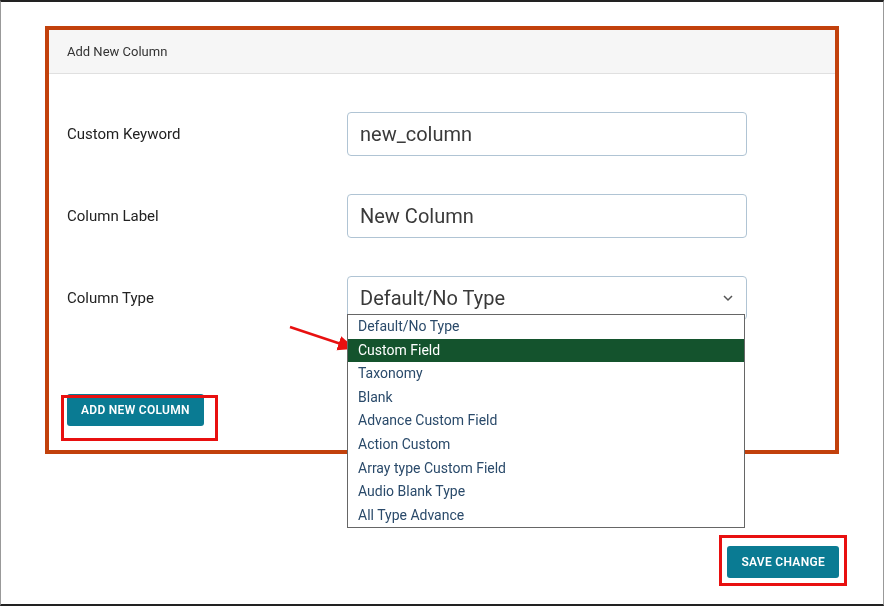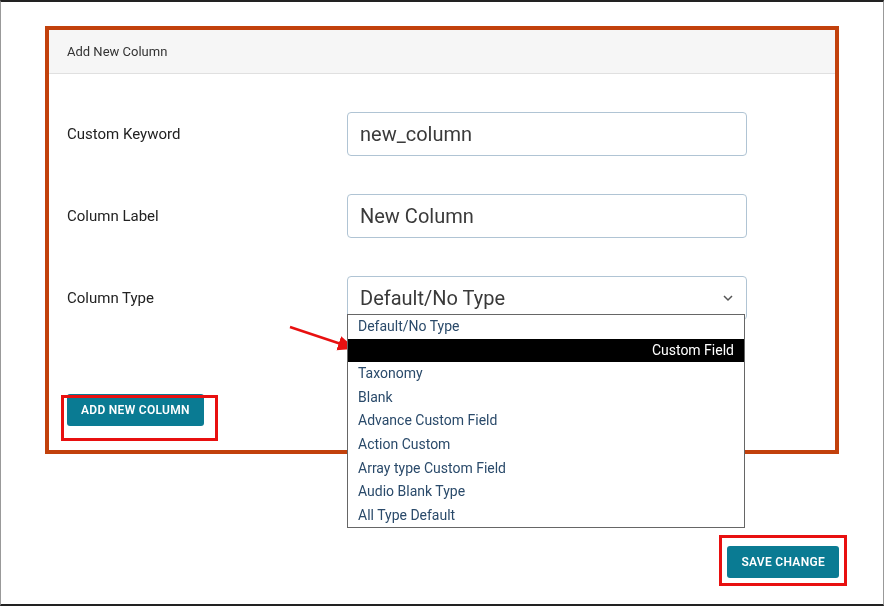--- a/index.html
+++ b/index.html
@@ -74,23 +74,22 @@
       z-index: 10;
     }
     .dropdown-item {
       padding: 2px 10px;
       font-size: 14px;
       color: #2a4a6a;
       cursor: pointer;
       line-height: 1.4;
     }
     .dropdown-item.highlighted {
-      background: #000000;
+      background: #14532d;
       color: #fff;
-      text-align: right;
     }
     .btn {
       display: inline-block;
       background: #0a7b93;
       color: #fff;
       border: none;
       padding: 9px 14px;
       font-size: 12px;
       font-weight: 600;
       letter-spacing: 0.3px;
@@ -163,21 +162,21 @@
         </div>
         <div class="dropdown" id="dropdown-list">
             <div class="dropdown-item">Default/No Type</div>
             <div class="dropdown-item highlighted">Custom Field</div>
             <div class="dropdown-item">Taxonomy</div>
             <div class="dropdown-item">Blank</div>
             <div class="dropdown-item">Advance Custom Field</div>
             <div class="dropdown-item">Action Custom</div>
             <div class="dropdown-item">Array type Custom Field</div>
             <div class="dropdown-item">Audio Blank Type</div>
-            <div class="dropdown-item">All Type Default</div>
+            <div class="dropdown-item">All Type Advance</div>
           </div>
       </div>
     </div>
 
     <div class="add-btn-wrap">
       <button class="btn">ADD NEW COLUMN</button>
     </div>
 
   </div>
 </div>

